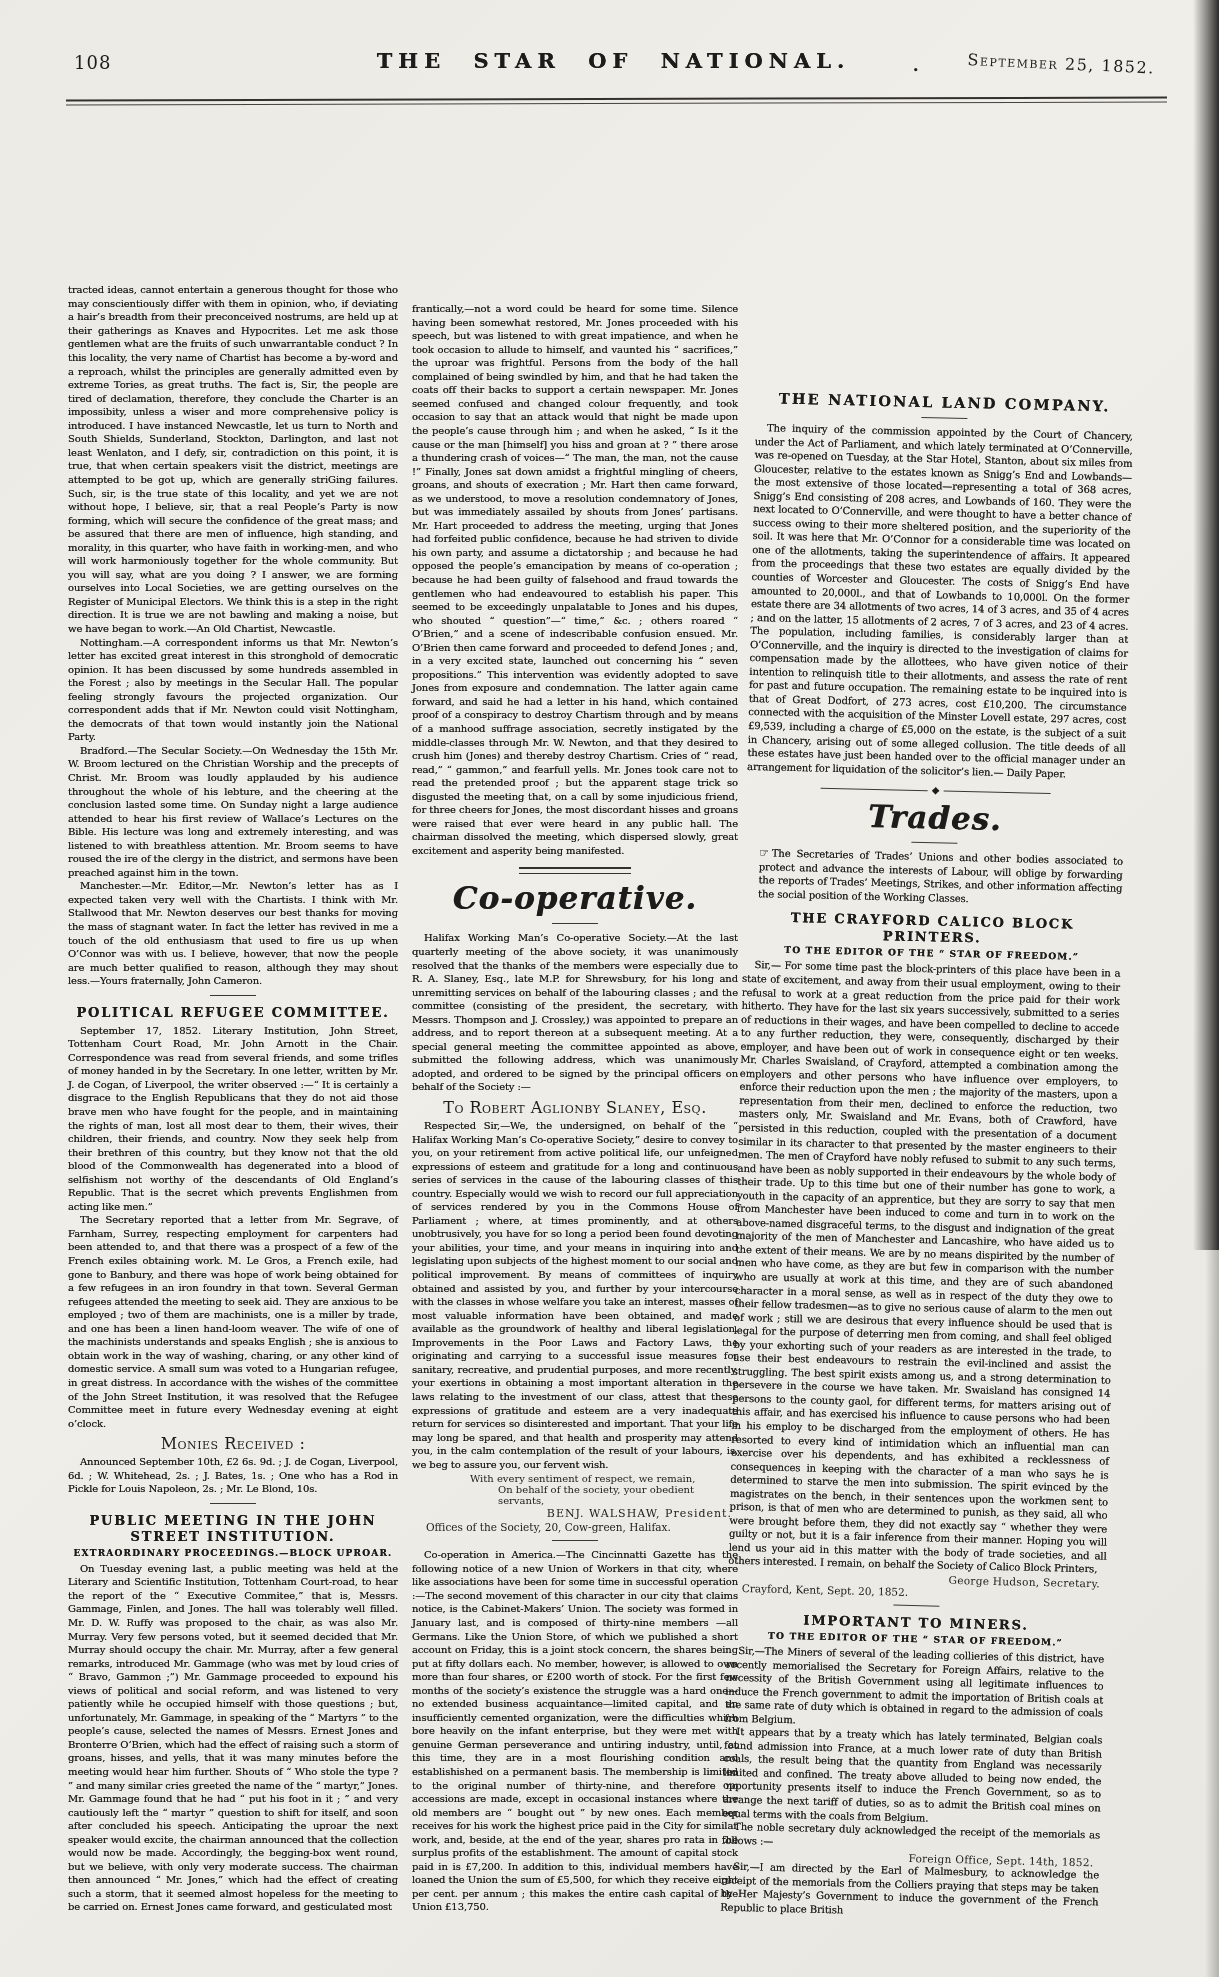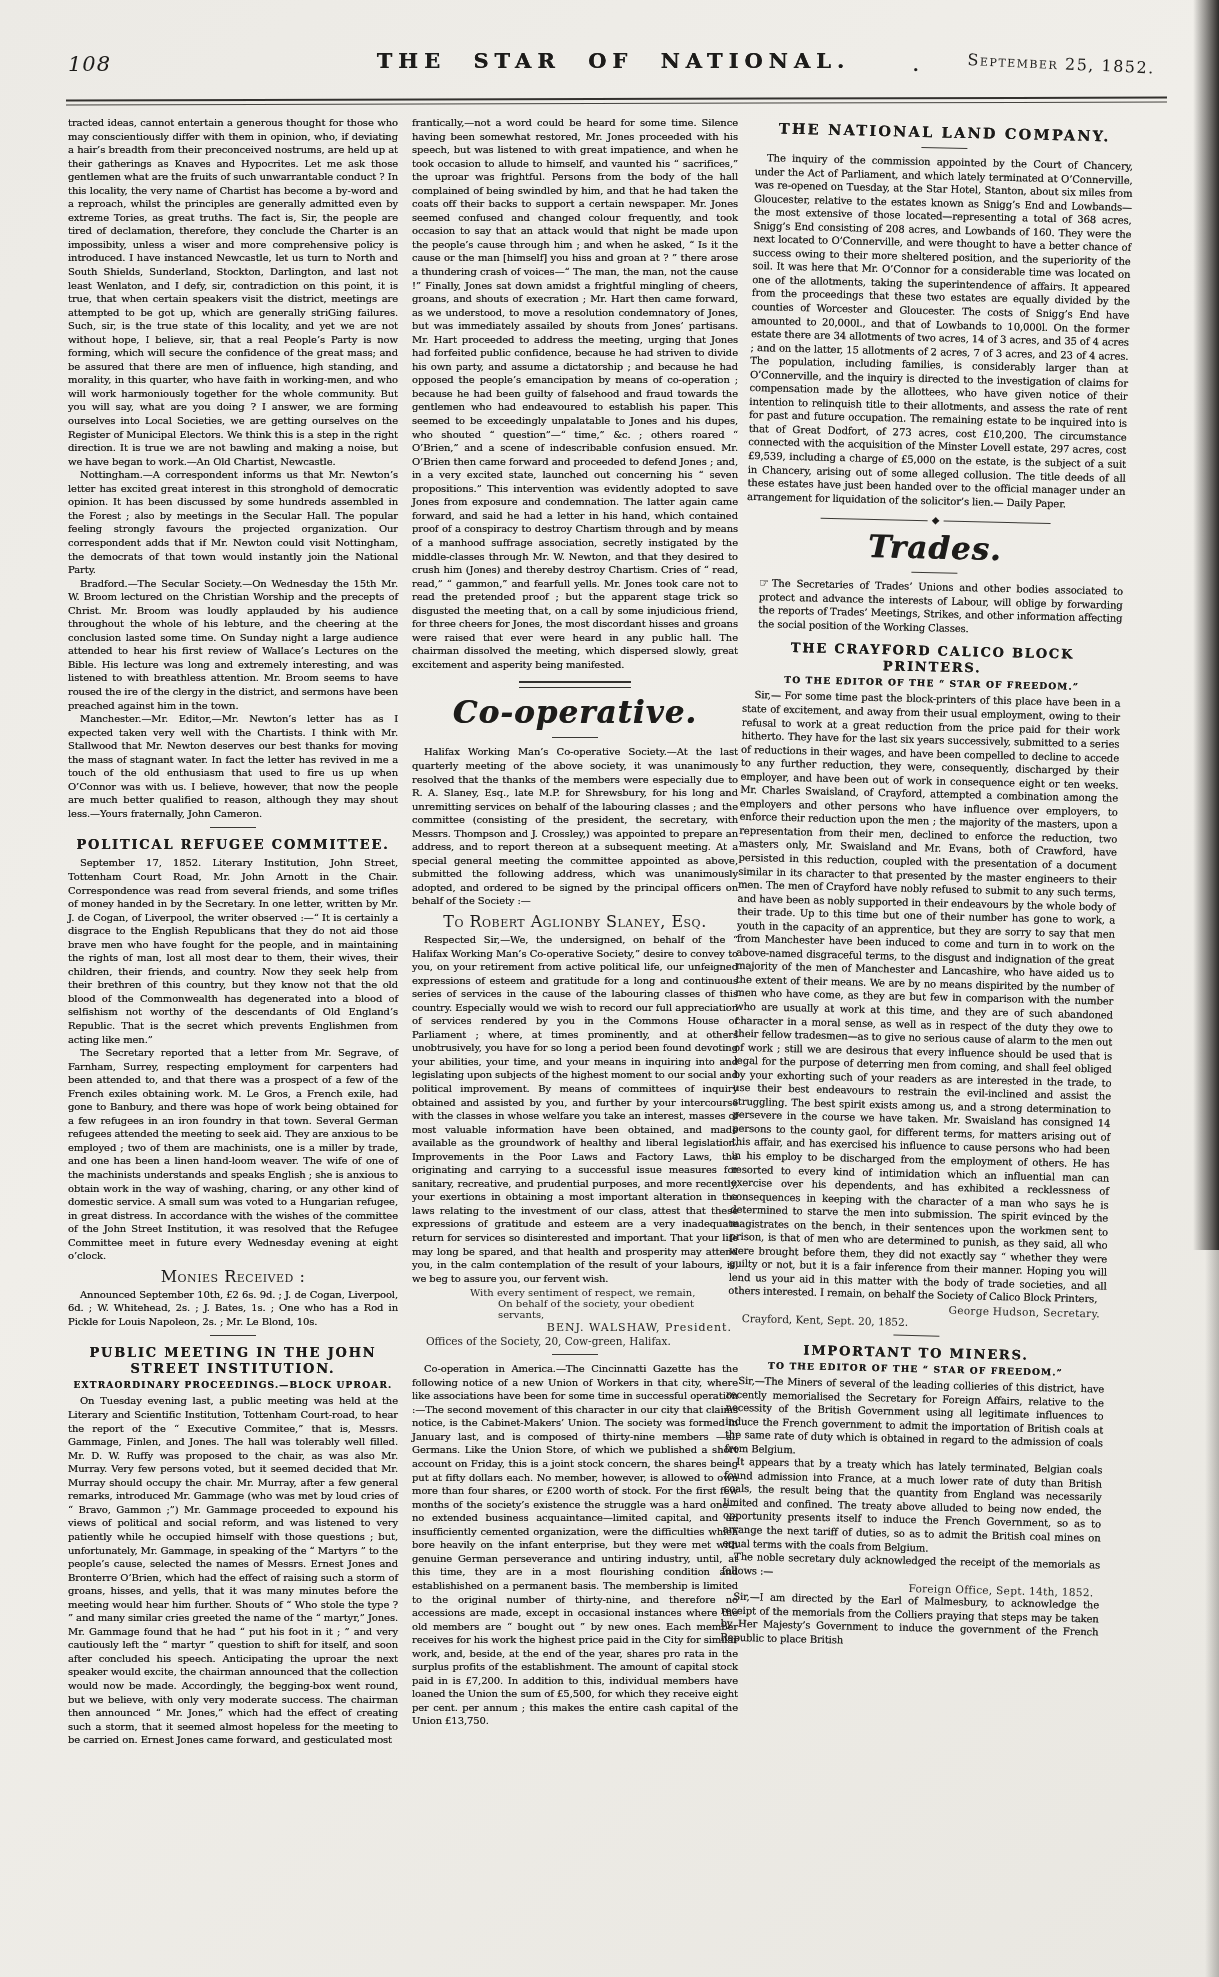--- a/index.html
+++ b/index.html
@@ -19,38 +19,38 @@
   }
   .scan-edge-right2{
     position:absolute;top:1250px;right:0;width:14px;height:727px;
     background:linear-gradient(to right, rgba(20,18,16,0) 0%, rgba(20,18,16,0.25) 100%);
     pointer-events:none;
   }
   
   .masthead{
     position:relative;height:58px;margin:38px 60px 0 68px;
   }
-  .page-num{position:absolute;left:0;top:14px;font-size:21px;letter-spacing:1px;font-style:italic;}
+  .page-num{position:absolute;left:6px;top:14px;font-size:18px;letter-spacing:1px;}
   .mast-title{
     position:absolute;left:0;right:0;top:10px;text-align:center;
     font-size:21px;font-weight:bold;letter-spacing:6px;word-spacing:14px;margin:0;
     text-shadow:0 0 0.5px #222;
   }
   .mast-dot{position:absolute;right:240px;top:26px;font-size:11px;}
   .mast-date{
     position:absolute;right:4px;top:12px;font-size:16px;letter-spacing:1.5px;
     transform:rotate(2.6deg);transform-origin:left top;font-variant:small-caps;
   }
   .rule-double{
     margin:2px 52px 0 66px;
     border-top:2px solid #33312e;border-bottom:1px solid #44423e;height:3px;
     transform:rotate(-0.15deg);
   }
   
-  .columns{display:flex;align-items:flex-start;margin:12px 0 0 68px;height:1810px;}
+  .columns{display:flex;align-items:flex-end;margin:0 0 0 68px;height:1810px;}
   .col{box-sizing:border-box;}
   .col1{width:336px;padding-right:6px;}
   .col2{width:340px;padding:0 7px;}
   .col3{width:392px;padding:0 4px 0 10px;}
   .vrule{width:1px;background:linear-gradient(to bottom,#55524d 0%,#6b6861 50%,#55524d 100%);}
   .skew{transform:rotate(1.35deg);transform-origin:0 0;}
   
   .bt{
     font-size:10px;line-height:13.55px;text-align:justify;margin:0;
     text-indent:12px;letter-spacing:-0.1px;

